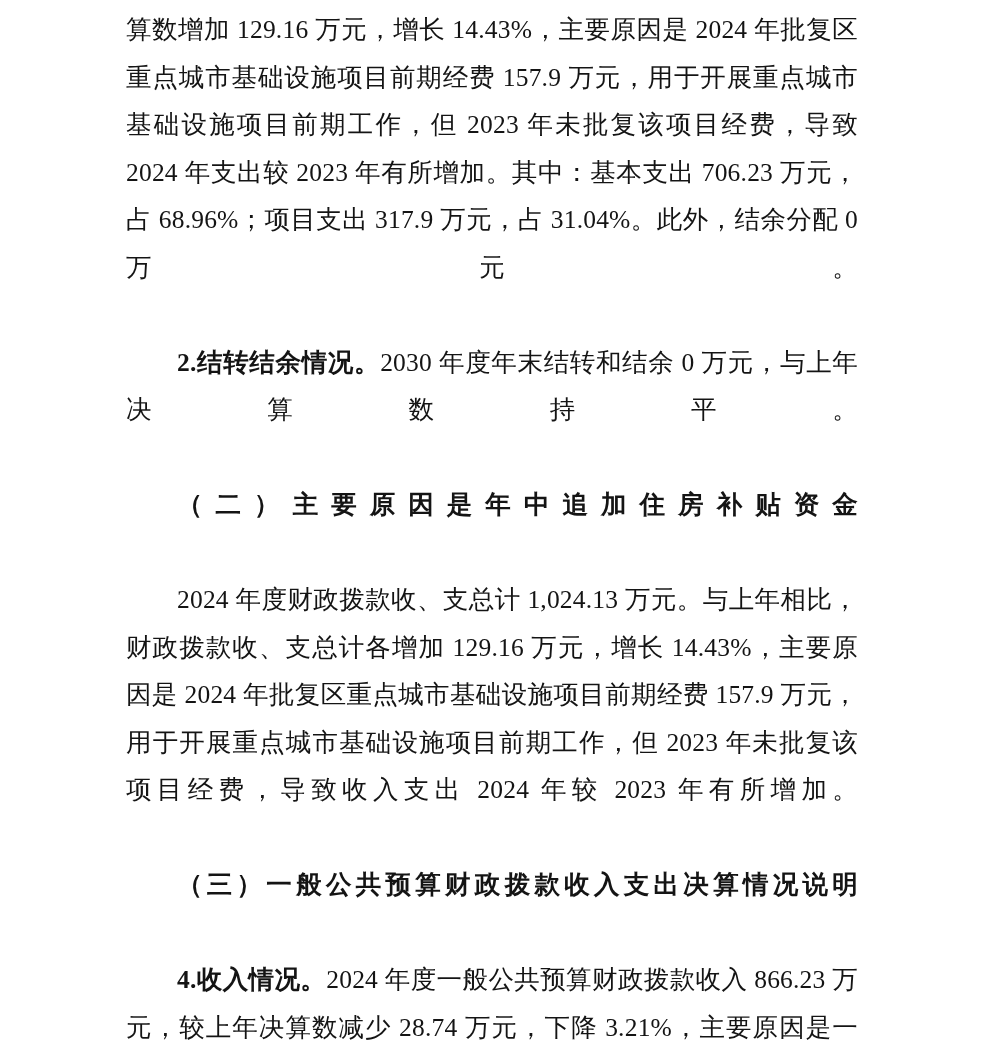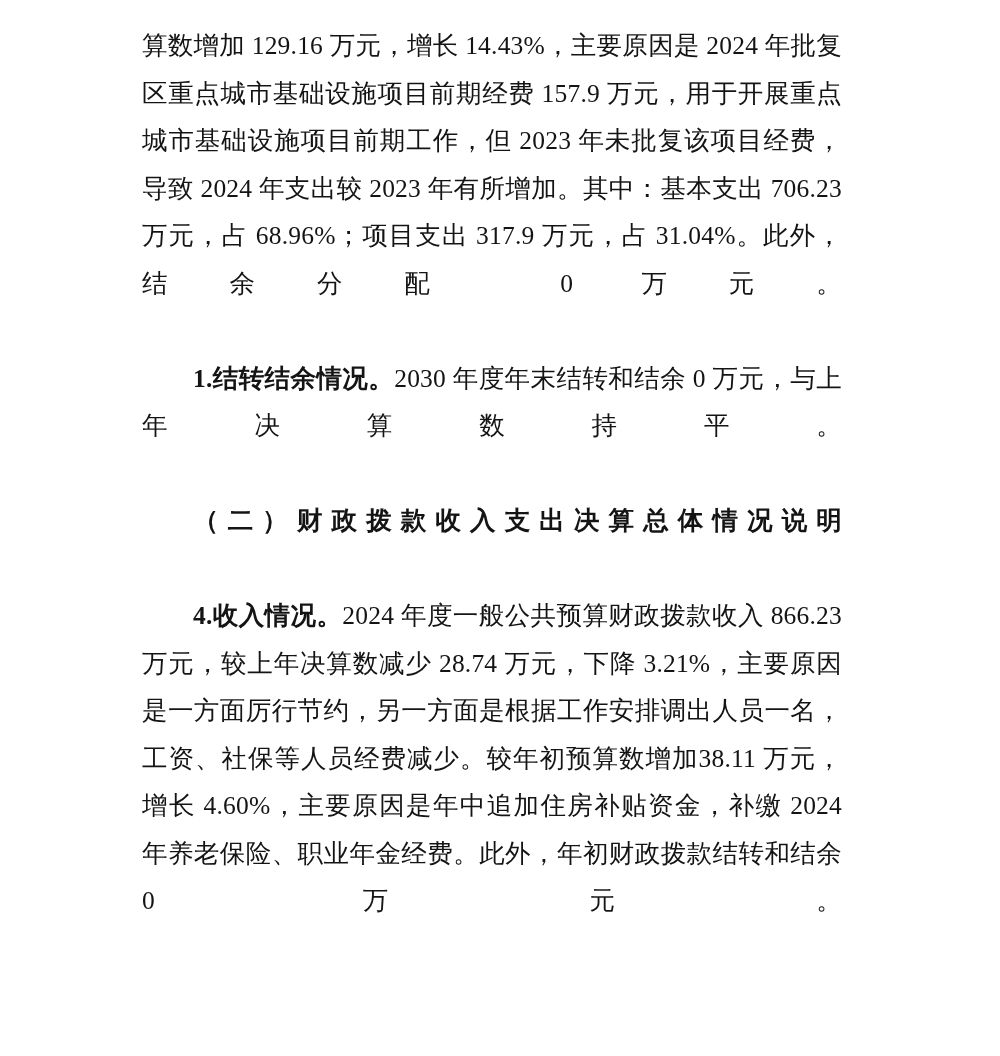--- a/index.html
+++ b/index.html
@@ -11,21 +11,21 @@
     width: 1000px;
     height: 1056px;
     font-family: "Liberation Serif", "DejaVu Serif", serif;
     color: #111111;
     overflow: hidden;
   }
   #page {
     position: relative;
     width: 976px;
     height: 1056px;
-    padding: 16px;
+    padding: 0;
     box-sizing: border-box;
   }
   .doc-body {
     padding: 6px 118px 0 126px;
     box-sizing: border-box;
   }
   p.para {
     margin: 0;
     font-size: 25.5px;
     line-height: 47.5px;
@@ -52,27 +52,33 @@
 <body>
 
 <div id="page">
   <div class="doc-body">
 
     <p class="para">
       <span>算数增加 129.16 万元，增长 14.43%，主要原因是 2024 年批复区重点城市基础设施项目前期经费 157.9 万元，用于开展重点城市基础设施项目前期工作，但 2023 年未批复该项目经费，导致 2024 年支出较 2023 年有所增加。其中：基本支出 706.23 万元，占 68.96%；项目支出 317.9 万元，占 31.04%。此外，结余分配 0 万元。</span>
     </p>
 
     <p class="para indent">
-      <span class="bold">1.结转结余情况。</span><span>2030 年度年末结转和结余 0 万元，与上年决算数持平。</span>
+      <span class="bold">2.结转结余情况。</span><span>2030 年度年末结转和结余 0 万元，与上年决算数持平。</span>
     </p>
 
     <p class="para indent">
-      <span class="bold">（二）财政拨款收入支出决算总体情况说明</span>
+      <span class="bold">（二）主要原因是年中追加住房补贴资金</span>
     </p>
 
+    <p class="para indent">
+      <span>2024 年度财政拨款收、支总计 1,024.13 万元。与上年相比，财政拨款收、支总计各增加 129.16 万元，增长 14.43%，主要原因是 2024 年批复区重点城市基础设施项目前期经费 157.9 万元，用于开展重点城市基础设施项目前期工作，但 2023 年未批复该项目经费，导致收入支出 2024 年较 2023 年有所增加。</span>
+    </p>
 
+    <p class="para indent">
+      <span class="bold">（三）一般公共预算财政拨款收入支出决算情况说明</span>
+    </p>
 
     <p class="para indent">
       <span class="bold">4.收入情况。</span><span>2024 年度一般公共预算财政拨款收入 866.23 万元，较上年决算数减少 28.74 万元，下降 3.21%，主要原因是一方面厉行节约，另一方面是根据工作安排调出人员一名，工资、社保等人员经费减少。较年初预算数增加38.11 万元，增长 4.60%，主要原因是年中追加住房补贴资金，补缴 2024 年养老保险、职业年金经费。此外，年初财政拨款结转和结余 0 万元。</span>
     </p>
 
   </div>
 </div>
 
 </body></html>

